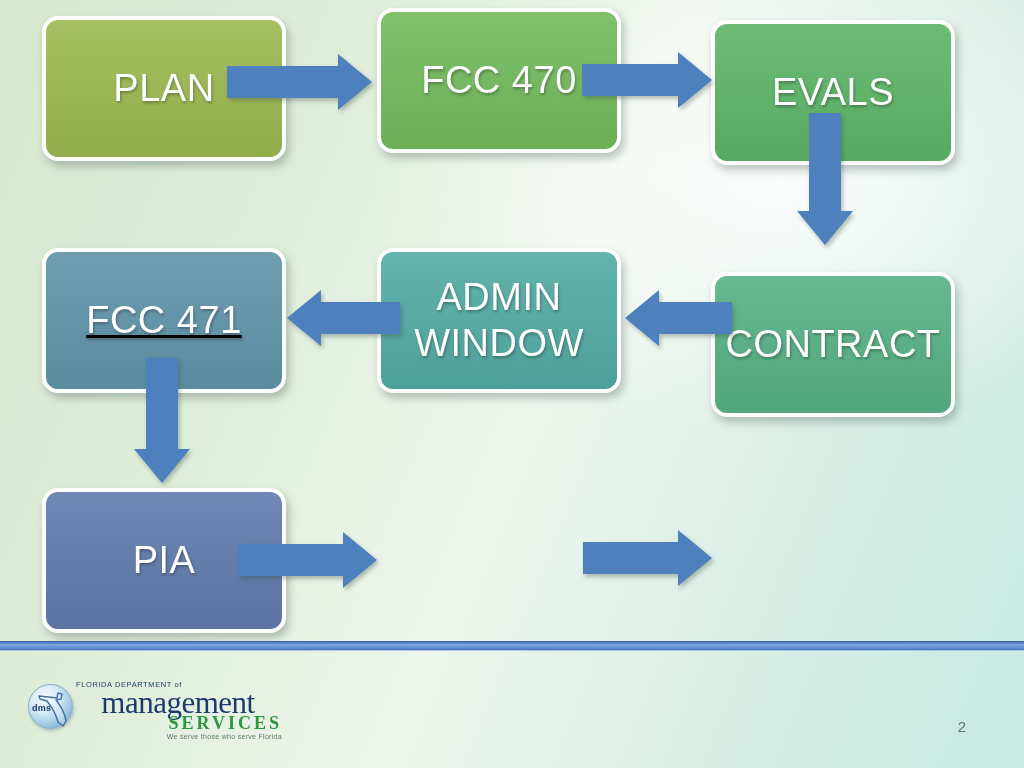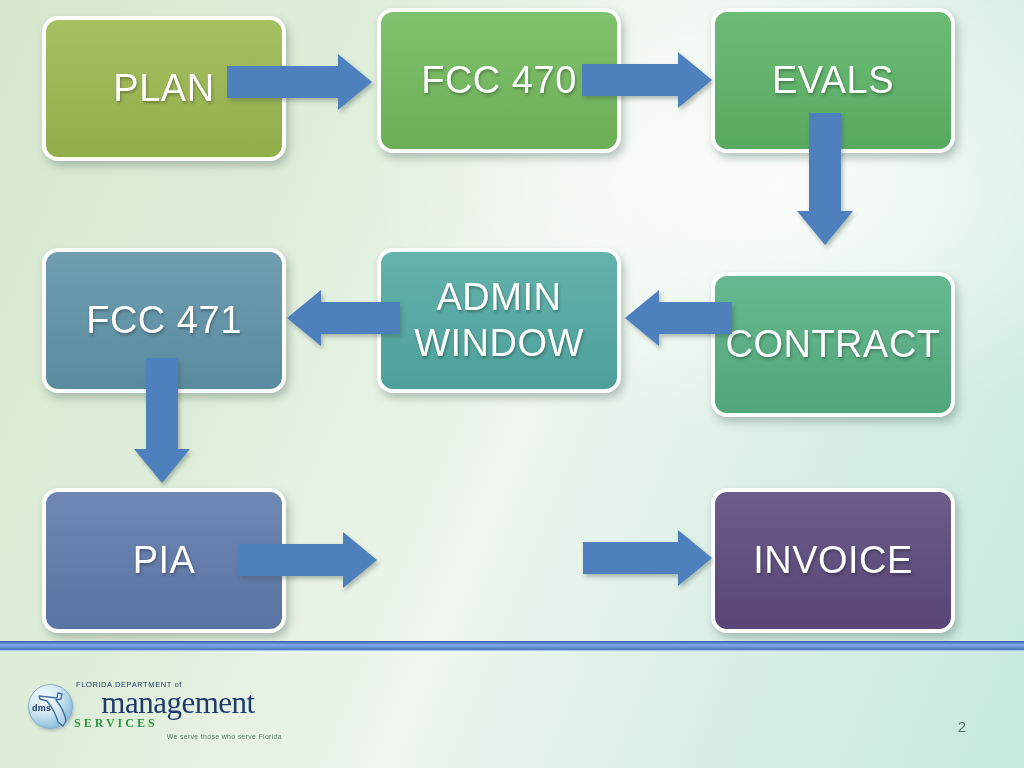--- a/index.html
+++ b/index.html
@@ -22,21 +22,21 @@
     display:flex; align-items:center; justify-content:center;
     z-index:2;
   }
   .box-label {
     color:#ffffff; font-size:38px; letter-spacing:.5px;
     text-align:center; white-space:pre-line; line-height:1.2;
     text-shadow:1px 2px 3px rgba(0,0,0,.30);
   }
   .b-plan    { left:42px;  top:16px;   }
   .b-fcc470  { left:377px; top:8px;   }
-  .b-evals   { left:711px; top:8px;   }
+  .b-evals   { left:711px; top:20px;   }
   .b-fcc471  { left:42px;  top:248px; }
   .b-admin   { left:377px; top:248px; }
   .b-contract{ left:711px; top:248px; }
   .b-pia     { left:42px;  top:488px; }
   .b-fcc486  { left:377px; top:488px; }
   .b-invoice { left:711px; top:488px; }
 
   
   .arrow { position:absolute; display:flex; align-items:center; z-index:5;
            filter:drop-shadow(2px 3px 2px rgba(60,80,70,.35)); }
@@ -75,55 +75,52 @@
     background:radial-gradient(circle at 35% 30%, #f2f9fd 0%, #d4e9f4 38%, #93c2de 72%, #5e9cc8 100%);
     border:1px solid #86aecb; box-shadow:1px 2px 3px rgba(70,90,110,.3);
   }
   .globe svg { position:absolute; left:6px; top:2px; }
   .dms-text { position:absolute; left:3px; top:18px; font-size:9px; font-weight:bold;
               color:#1d3a6d; letter-spacing:.3px; }
   .logo-text { position:absolute; left:50px; top:4px; width:208px; }
   .logo-line1 { font-size:7.5px; letter-spacing:.6px; color:#24406e; padding-left:2px; }
   .logo-line2 { font-family:"Liberation Serif", serif; font-size:31px; line-height:27px;
                 color:#1d3a6d; letter-spacing:-.5px;text-align:center; }
-  .logo-line3 { font-family:"Liberation Serif", serif; font-size:12px; line-height:15px;
-                color:#2f9640; letter-spacing:3px; font-weight:bold; }
+  .logo-line3 { font-family:"Liberation Serif", serif; font-size:18px; line-height:15px;
+                color:#2f9640; letter-spacing:3px; text-align:right; font-weight:bold; }
   .logo-tagline { font-size:7px; color:#5c7a68; text-align:right; margin-top:2px; letter-spacing:.3px; }
 
   .page-num { position:absolute; right:58px; top:718px; font-size:15px; color:#5f6f6f; z-index:4; }
 </style>
 </head>
 <body>
 
 <div class="slide">
 
   <div class="box b-plan" style="background-color: rgb(156, 184, 80);">
     <span class="box-label">PLAN</span>
   </div>
   <div class="box b-fcc470" style="background-color: rgb(114, 186, 92);">
     <span class="box-label">FCC 470</span>
   </div>
   <div class="box b-evals" style="background-color: rgb(92, 180, 102);">
     <span class="box-label">EVALS</span>
   </div>
-  <div class="box b-fcc471" style="background-color: rgb(95, 147, 168);">
+  <div class="box b-fcc471" style="background-color: rgb(95, 147, 168); text-decoration: underline;">
     <span class="box-label">FCC 471</span>
   </div>
   <div class="box b-admin" style="background-color: rgb(82, 170, 163);">
     <span class="box-label">ADMIN
 WINDOW</span>
   </div>
   <div class="box b-contract" style="background-color: rgb(86, 176, 131); margin-top: 24px;">
     <span class="box-label">CONTRACT</span>
   </div>
   <div class="box b-pia" style="background-color: rgb(95, 122, 172);">
     <span class="box-label">PIA</span>
-  </div>
-  <div class="box b-invoice" style="background-color: rgb(92, 74, 125);">
-    <span class="box-label">INVOICE</span>
   </div>
 
   <div class="arrow right ar1">
     <div class="a-body"></div>
     <div class="a-head"></div>
   </div>
   <div class="arrow right ar2">
     <div class="a-body"></div>
     <div class="a-head"></div>
   </div>

